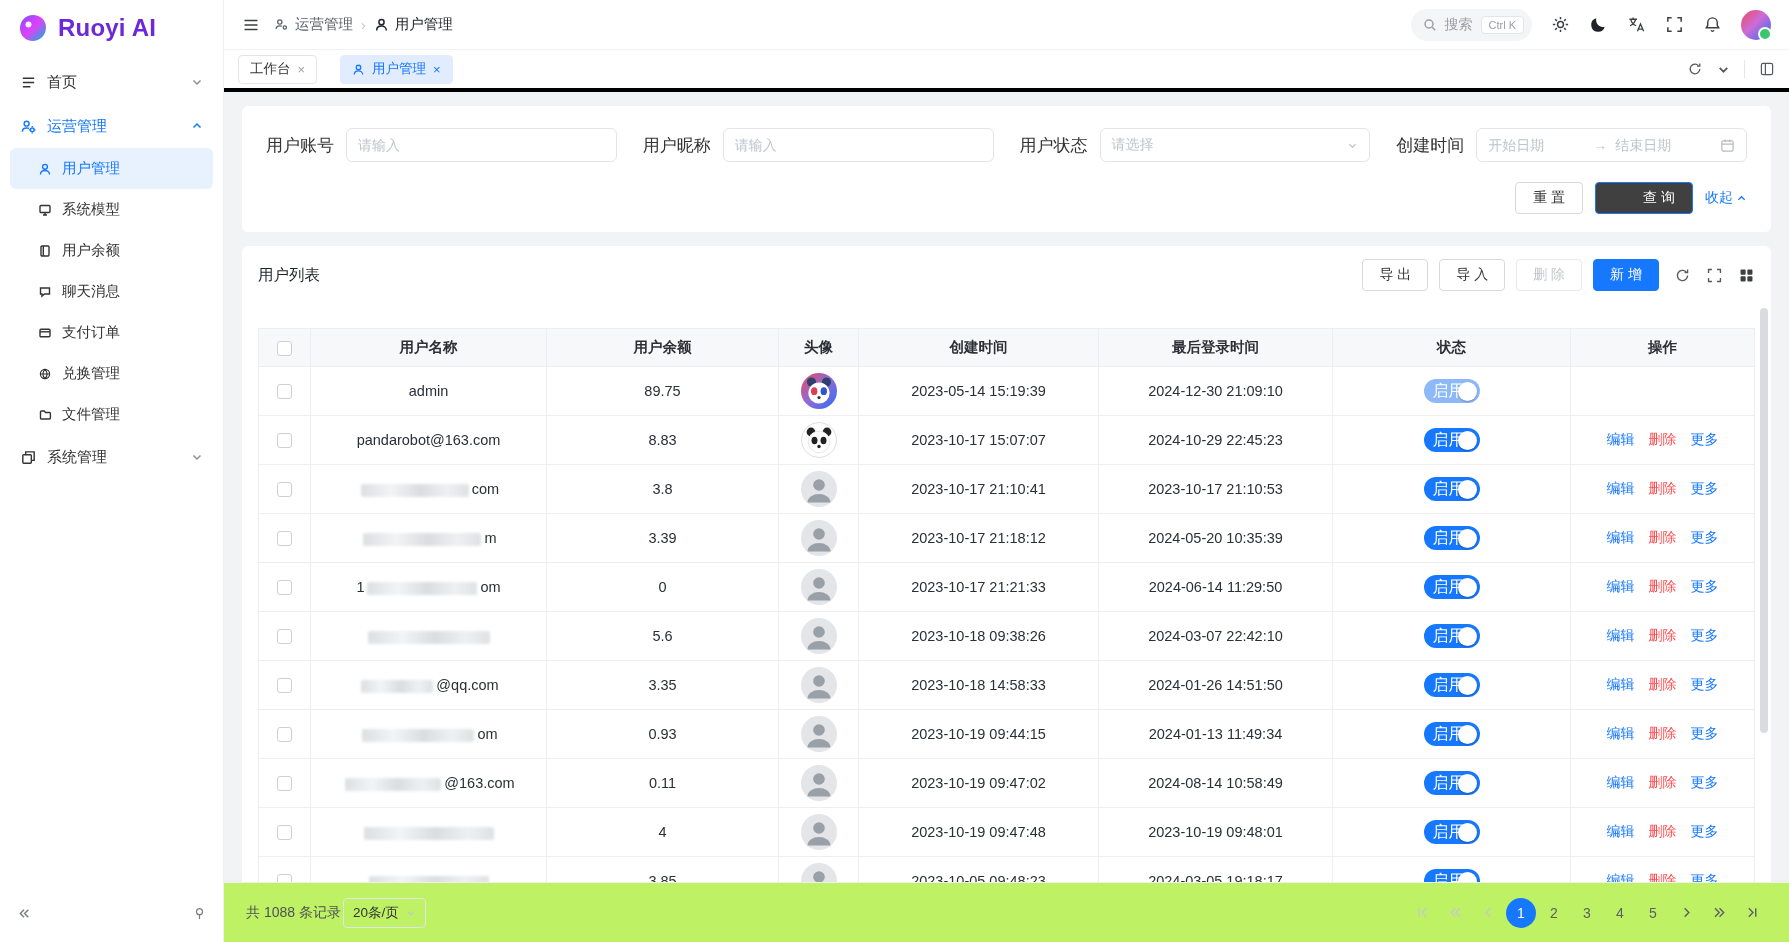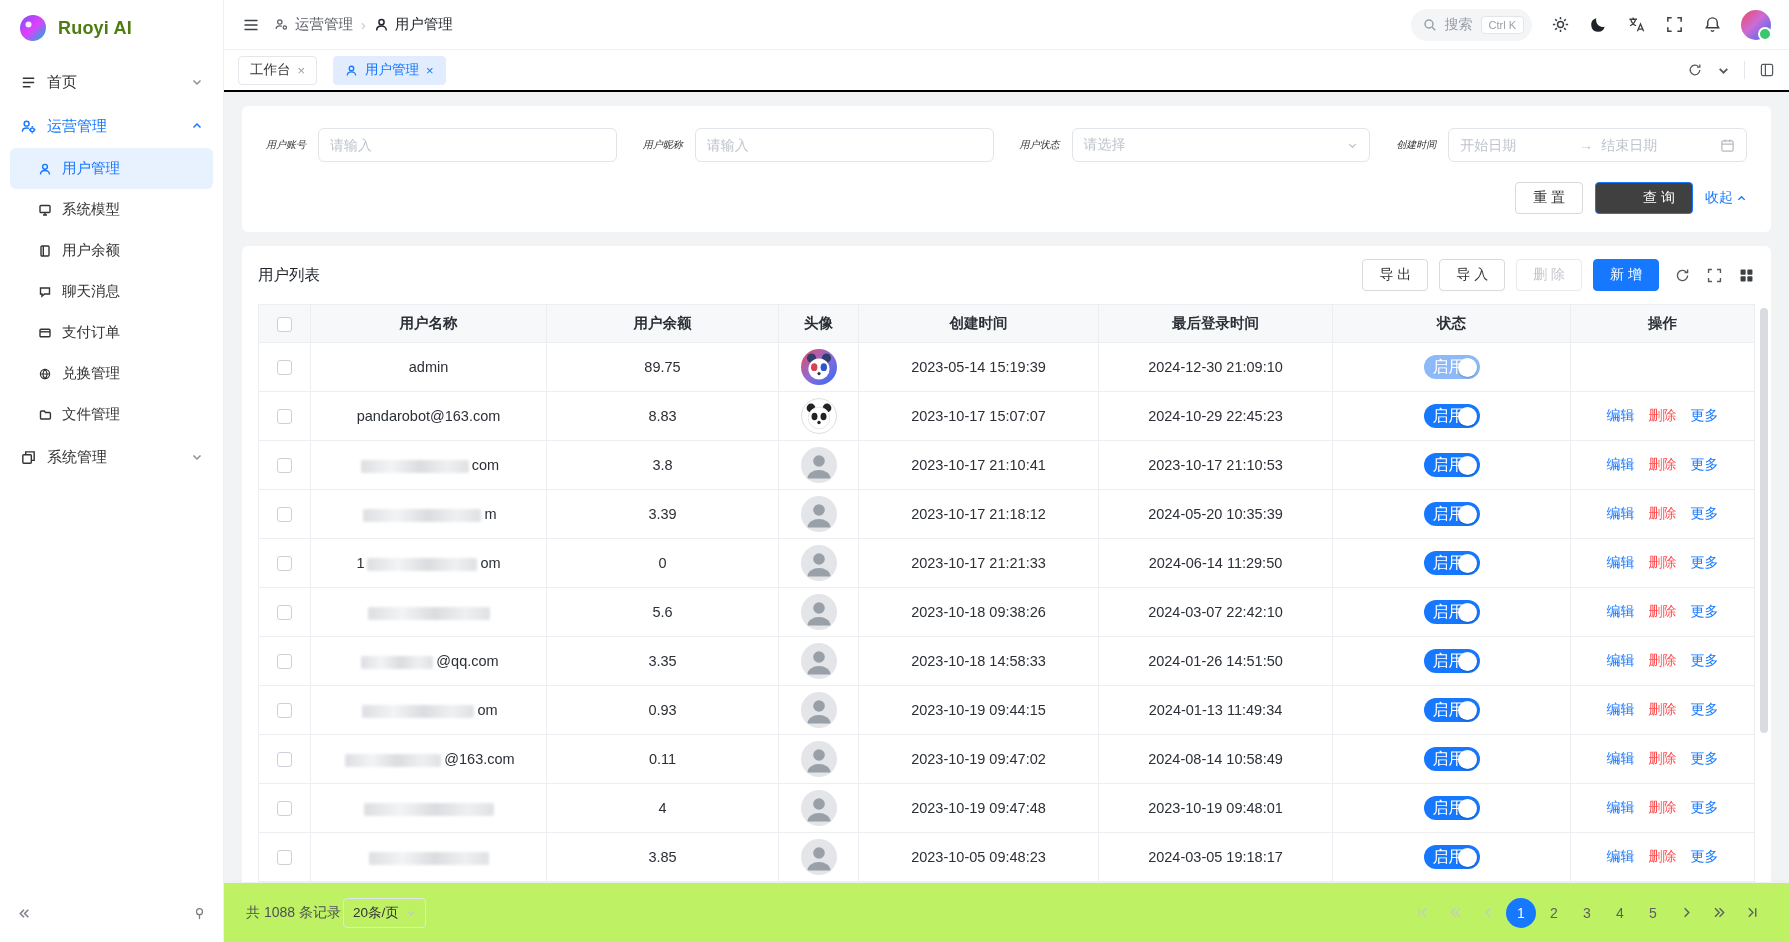--- a/index.html
+++ b/index.html
@@ -3,21 +3,21 @@
 <meta charset="utf-8">
 <style>
   * { margin:0; padding:0; box-sizing:border-box; }
   html,body { width:1789px; height:942px; overflow:hidden; background:#f2f3f5;
     font-family:"Liberation Sans","DejaVu Sans",sans-serif; font-size:14px; color:#333; }
   .app { display:flex; width:100%; height:100%; }
 
   
   .sidebar { width:224px; background:#fff; border-right:1px solid #eef0f2; display:flex; flex-direction:column; position:relative; flex-shrink:0; }
   .logo { height:56px; display:flex; align-items:center; gap:10px; padding:0 18px; cursor:pointer; }
-  .logo-text { font-size:18px; font-weight:bold; color:#4d7c0f; letter-spacing:.2px; }
+  .logo-text { font-size:24px; font-weight:bold; color:#6d28d9; letter-spacing:.2px; }
   .nav { flex:1; padding:4px 10px; overflow:hidden; }
   .nav-item { height:44px; display:flex; align-items:center; gap:10px; padding:0 10px; border-radius:6px; cursor:pointer; font-size:15px; color:#333; }
   .nav-item .chev { margin-left:auto; color:#8a8f99; display:flex; }
   .nav-item.blue { color:#1677ff; }
   .nav-item.blue .chev { color:#1677ff; }
   .sub-item { height:41px; display:flex; align-items:center; gap:10px; padding:0 10px 0 28px; border-radius:6px; font-size:14.5px; color:#333; cursor:pointer; }
   .sub-item.active { background:#e8f2ff; color:#1677ff; }
   .sub-item svg, .nav-item svg.mi { flex-shrink:0; }
   .sidebar-bottom { position:absolute; bottom:0; left:0; right:0; height:58px; display:flex; align-items:center; justify-content:space-between; padding:0 16px; color:#7b7f88; }
   .sb-btn { display:flex; cursor:pointer; }
@@ -32,52 +32,52 @@
   .crumb.current { color:#1f2329; }
   .crumb-sep { color:#c3c6cc; }
   .hdr-right { margin-left:auto; display:flex; align-items:center; gap:19px; }
   .search-pill { display:flex; align-items:center; gap:8px; background:#f4f5f7; border-radius:17px; height:32px; padding:0 8px 0 12px; cursor:pointer; color:#9aa0a8; }
   .kbd { background:#fff; border:1px solid #e3e5e8; border-radius:4px; font-size:11px; padding:2px 7px; color:#9aa0a8; }
   .h-ic { display:flex; color:#3d4043; cursor:pointer; }
   .avatar-btn { position:relative; width:30px; height:30px; border-radius:50%; cursor:pointer;
     background:linear-gradient(135deg,#e84a5f 0%,#cf6bd6 45%,#2e6cf6 100%); }
   .avatar-btn::after { content:""; position:absolute; right:-1px; bottom:-1px; width:10px; height:10px; border-radius:50%; background:#39c66d; border:2px solid #fff; }
 
-  .tabbar { height:42px; background:#fff; border-bottom:2px solid #000000; display:flex; align-items:center; padding:0 14px; gap:16px; }
+  .tabbar { height:42px; background:#fff; border-bottom:4px solid #000000; display:flex; align-items:center; padding:0 14px; gap:23px; }
   .tab { display:flex; align-items:center; gap:7px; height:29px; padding:0 11px; border-radius:4px; border:1px solid #e5e6eb; background:#fff; font-size:13.5px; color:#333; cursor:pointer; }
   .tab .x { color:#9aa0a8; font-size:13px; cursor:pointer; }
   .tab.active { background:#e1edff; border-color:#e1edff; color:#1677ff; }
   .tab.active .x { color:#1677ff; }
   .tabbar-right { margin-left:auto; display:flex; align-items:center; gap:14px; color:#55585e; }
   .tabbar-right .sep { width:1px; height:18px; background:#e5e6eb; }
   .t-ic { display:flex; cursor:pointer; }
 
   .content { flex:1; min-height:0; padding:14px 18px 0; display:flex; flex-direction:column; background:#f2f3f5; }
 
   
   .filter-card { background:#fff; border-radius:6px; padding:22px 24px 18px; flex-shrink:0; }
   .filter-row { display:flex; align-items:center; gap:26px; }
   .f-item { flex:1; display:flex; align-items:center; gap:12px; min-width:0; }
-  .f-item label { white-space:nowrap; color:#333; font-size:10px;font-style:italic; }
+  .f-item label { white-space:nowrap; color:#333; font-size:17px; }
   .inp, .sel, .dr { flex:1; height:34px; border:1px solid #e1e4e8; border-radius:6px; background:#fff; display:flex; align-items:center; padding:0 11px; font-size:14px; min-width:0; }
   input.inp { outline:none; color:#333; }
   input::placeholder { color:#bfc4cc; }
   .sel { justify-content:space-between; color:#bfc4cc; cursor:pointer; }
   .sel .chev { color:#c3c6cc; display:flex; }
   .dr { gap:8px; color:#bfc4cc; }
   .dr input { border:none; outline:none; width:74px; flex:1; font-size:14px; background:transparent; }
   .dr .arrow { color:#c3c6cc; }
   .dr .cal { color:#b6bac2; display:flex; }
   .filter-actions { display:flex; justify-content:flex-end; align-items:center; gap:12px; margin-top:20px; }
   .btn { height:32px; padding:0 17px; border-radius:4px; border:1px solid #d9d9d9; background:#fff; font-size:14px; color:#333; cursor:pointer; font-family:inherit; }
   .btn.primary { background:#404040; border-color:#1677ff; color:#fff;padding-left:47px; }
   .collapse-link { color:#1677ff; display:flex; align-items:center; gap:3px; cursor:pointer; font-size:14px; }
 
   
-  .table-card { margin-top:14px; background:#fff; border-radius:6px 6px 0 0; flex:1; min-height:0; display:flex; flex-direction:column; position:relative; padding:0 16px; overflow:hidden; }
+  .table-card { margin-top:14px; background:#fff; border-radius:6px 6px 0 0; flex:1; min-height:0; display:flex; flex-direction:column; position:relative; padding:0 16px; overflow:hidden;gap:24px; }
   .card-head { height:58px; display:flex; align-items:center; flex-shrink:0; }
   .card-title { font-size:15.5px; color:#1f2329; }
   .toolbar { margin-left:auto; display:flex; align-items:center; gap:11px; }
   .tbtn { height:32px; padding:0 16px; border:1px solid #d9d9d9; border-radius:4px; background:#fff; font-size:14px; color:#333; cursor:pointer; font-family:inherit; }
   .tbtn.disabled { color:#c3c6cc; border-color:#e8e9eb; }
   .tbtn.primary { background:#1677ff; border-color:#1677ff; color:#fff; }
   .icon-btn { display:flex; color:#55585e; cursor:pointer; margin-left:4px; }
   .table-wrap { flex:1; min-height:0; overflow:hidden; }
   table { width:100%; border-collapse:collapse; table-layout:fixed; }
   th, td { border:1px solid #eceef1; text-align:center; }

